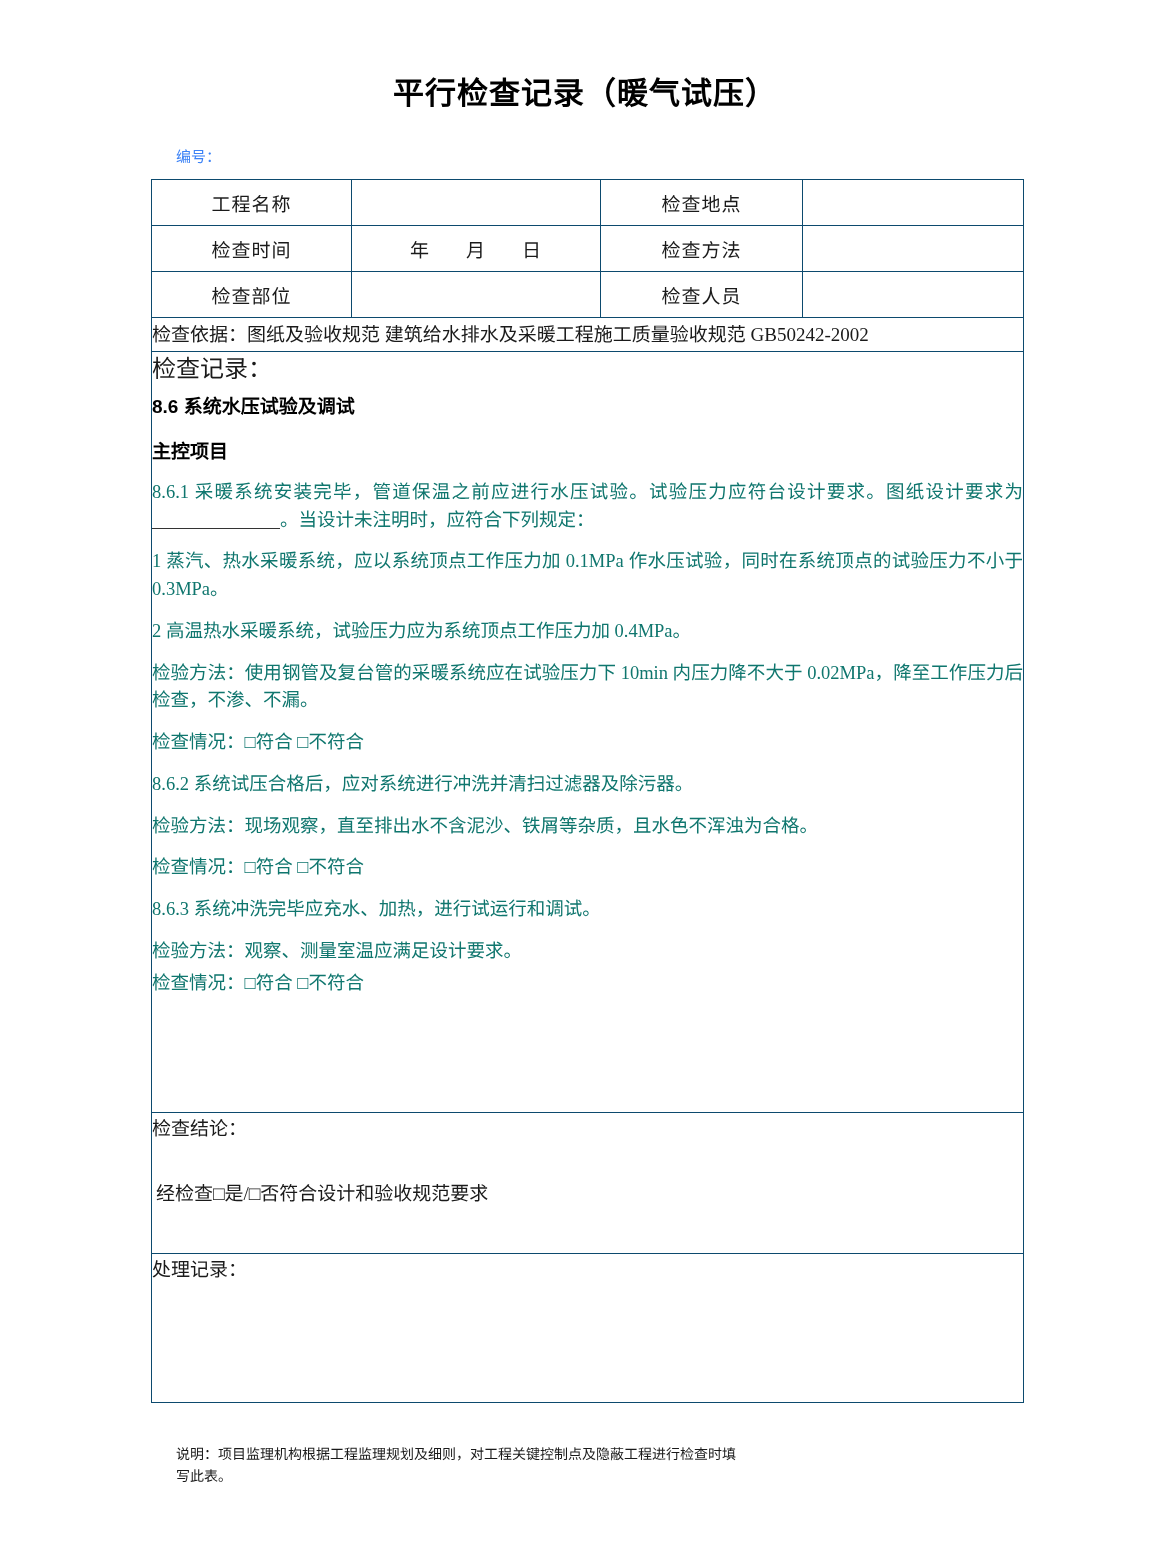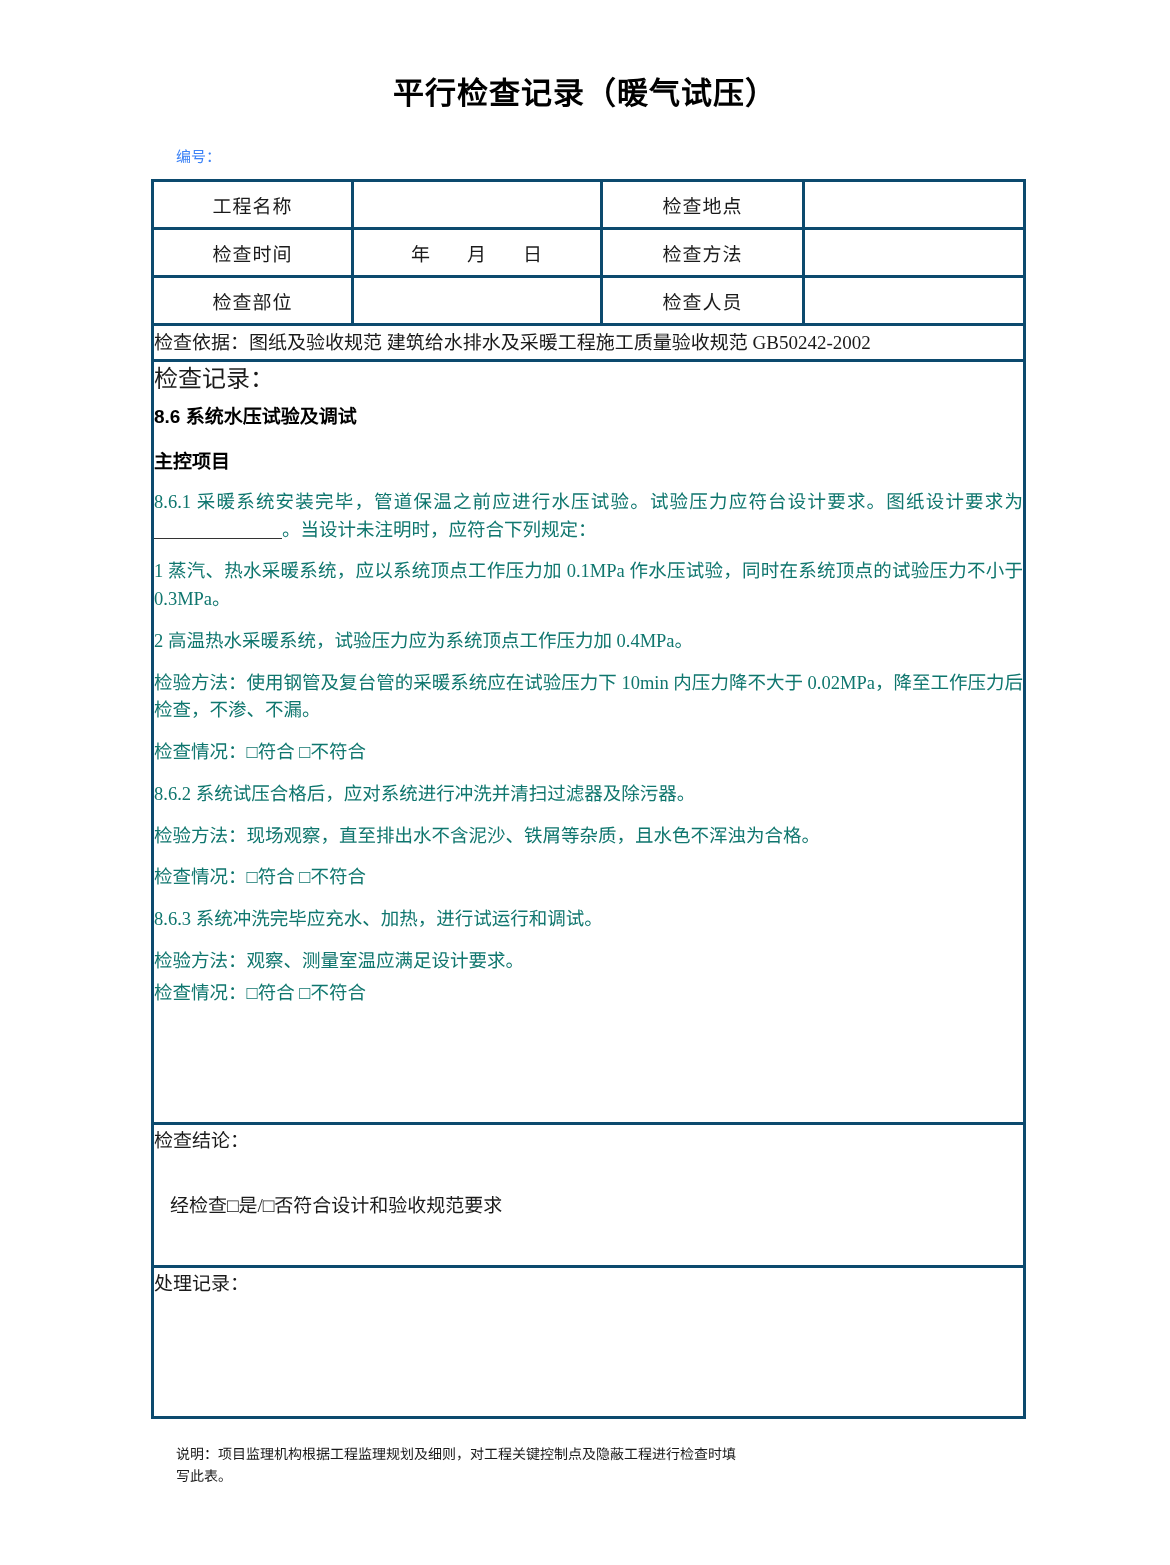--- a/index.html
+++ b/index.html
@@ -55,21 +55,21 @@
   
   .form-table {
     position: absolute;
     left: 151px;
     top: 179px;
     width: 872px;
     border-collapse: collapse;
     table-layout: fixed;
   }
   .form-table td {
-    border: 3px solid #0c4a6e;
+    border: 1px solid #0c4a6e;
     font-size: 19px;
     vertical-align: top;
     padding: 0;
     background: #fff;
   }
   .cell-label {
     text-align: center;
     vertical-align: middle !important;
     height: 45px;
     font-size: 19px;
@@ -140,21 +140,21 @@
     border-bottom: 1.5px solid #333;
     vertical-align: -3px;
   }
 
   .concl-title {
     font-size: 19px;
     margin: 0 0 38px 0;
   }
   .concl-body {
     font-size: 19px;
-    margin: 16px;
+    margin: 4px;
   }
   .handling-title {
     font-size: 19px;
     margin: 0;
   }
 
   
   .footer-note {
     position: absolute;
     left: 176px;

